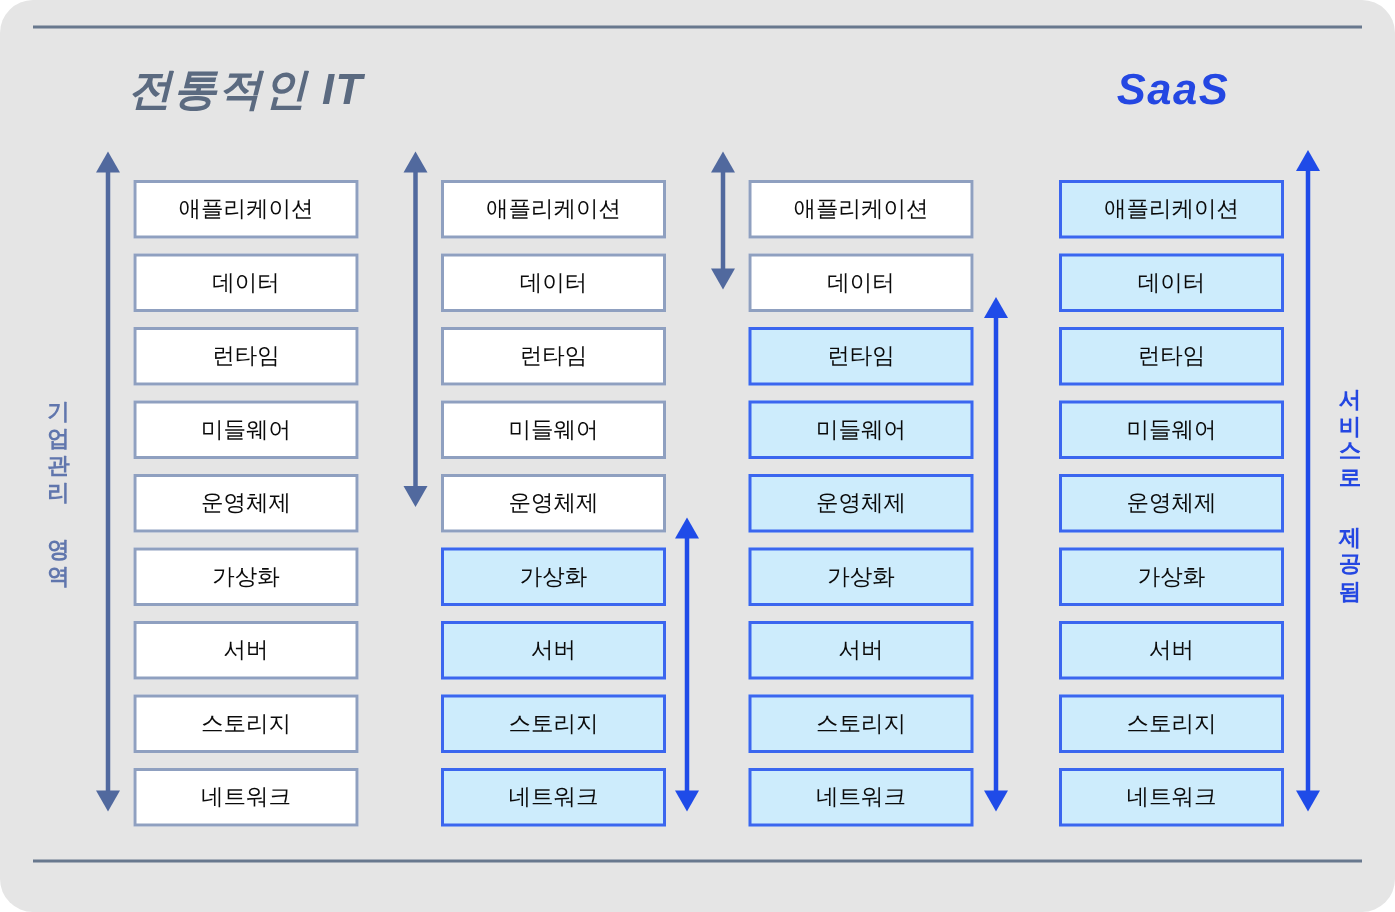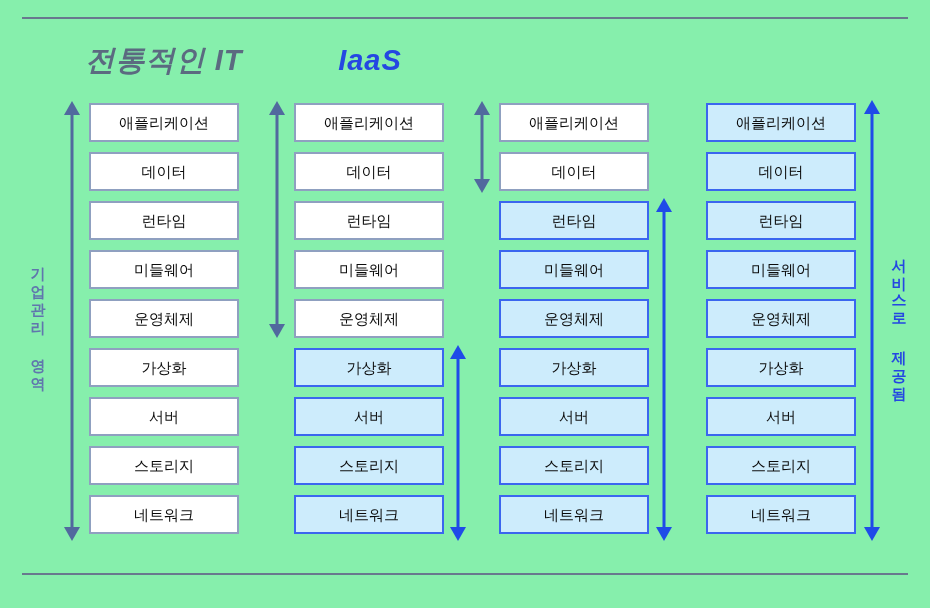--- a/index.html
+++ b/index.html
@@ -1,40 +1,41 @@
 <!DOCTYPE html>
 <html><head>
 <meta charset="utf-8">
 <style>
   html,body{margin:0;padding:0;background:#ffffff;}
   #canvas{
     position:relative;
     width:930px;height:608px;
-    background:#86efac;
+    background:#e5e5e5;
     font-family:"Liberation Sans","DejaVu Sans",sans-serif;
     overflow:hidden;
+    border-radius:22px;
   }
   .rule{
     position:absolute;left:22px;width:886px;height:2px;
     background:#68788e;
   }
   .rule.top{top:17px;}
   .rule.bottom{top:573px;}
 
   .col-title{
     position:absolute;top:42px;width:200px;height:36px;
     line-height:36px;text-align:center;
     font-size:29px;font-weight:bold;font-style:italic;
     letter-spacing:1px;
   }
   .col-title.traditional{color:#5b6a80;}
   .col-title.cloud{color:#2447e2;}
   .ct1{left:64px;} .ct2{left:270px;} .ct3{left:474px;} .ct4{left:682px;}
 
-  .col{position:absolute;top:103px;width:138px;}
+  .col{position:absolute;top:120px;width:138px;}
   .col1{left:89px;} .col2{left:294px;} .col3{left:499px;} .col4{left:706px;}
 
   .box{
     box-sizing:border-box;
     width:150px;height:39px;margin-bottom:10px;
     border:2px solid #8fa0c0;background:#ffffff;
     text-align:center;line-height:35px;
     font-size:15px;color:#0b0b0b;
   }
   .box.svc{
@@ -80,21 +81,21 @@
 </style>
 </head>
 <body>
 
 <div id="canvas">
 
   <div class="rule top"></div>
   <div class="rule bottom"></div>
 
   <div class="col-title traditional ct1">전통적인 IT</div>
-  <div class="col-title cloud ct2">IaaS</div>
+  <div class="col-title cloud ct4">SaaS</div>
 
   <div class="col col1">
     <div class="box">애플리케이션</div>
     <div class="box">데이터</div>
     <div class="box">런타임</div>
     <div class="box">미들웨어</div>
     <div class="box">운영체제</div>
     <div class="box">가상화</div>
     <div class="box">서버</div>
     <div class="box">스토리지</div>

